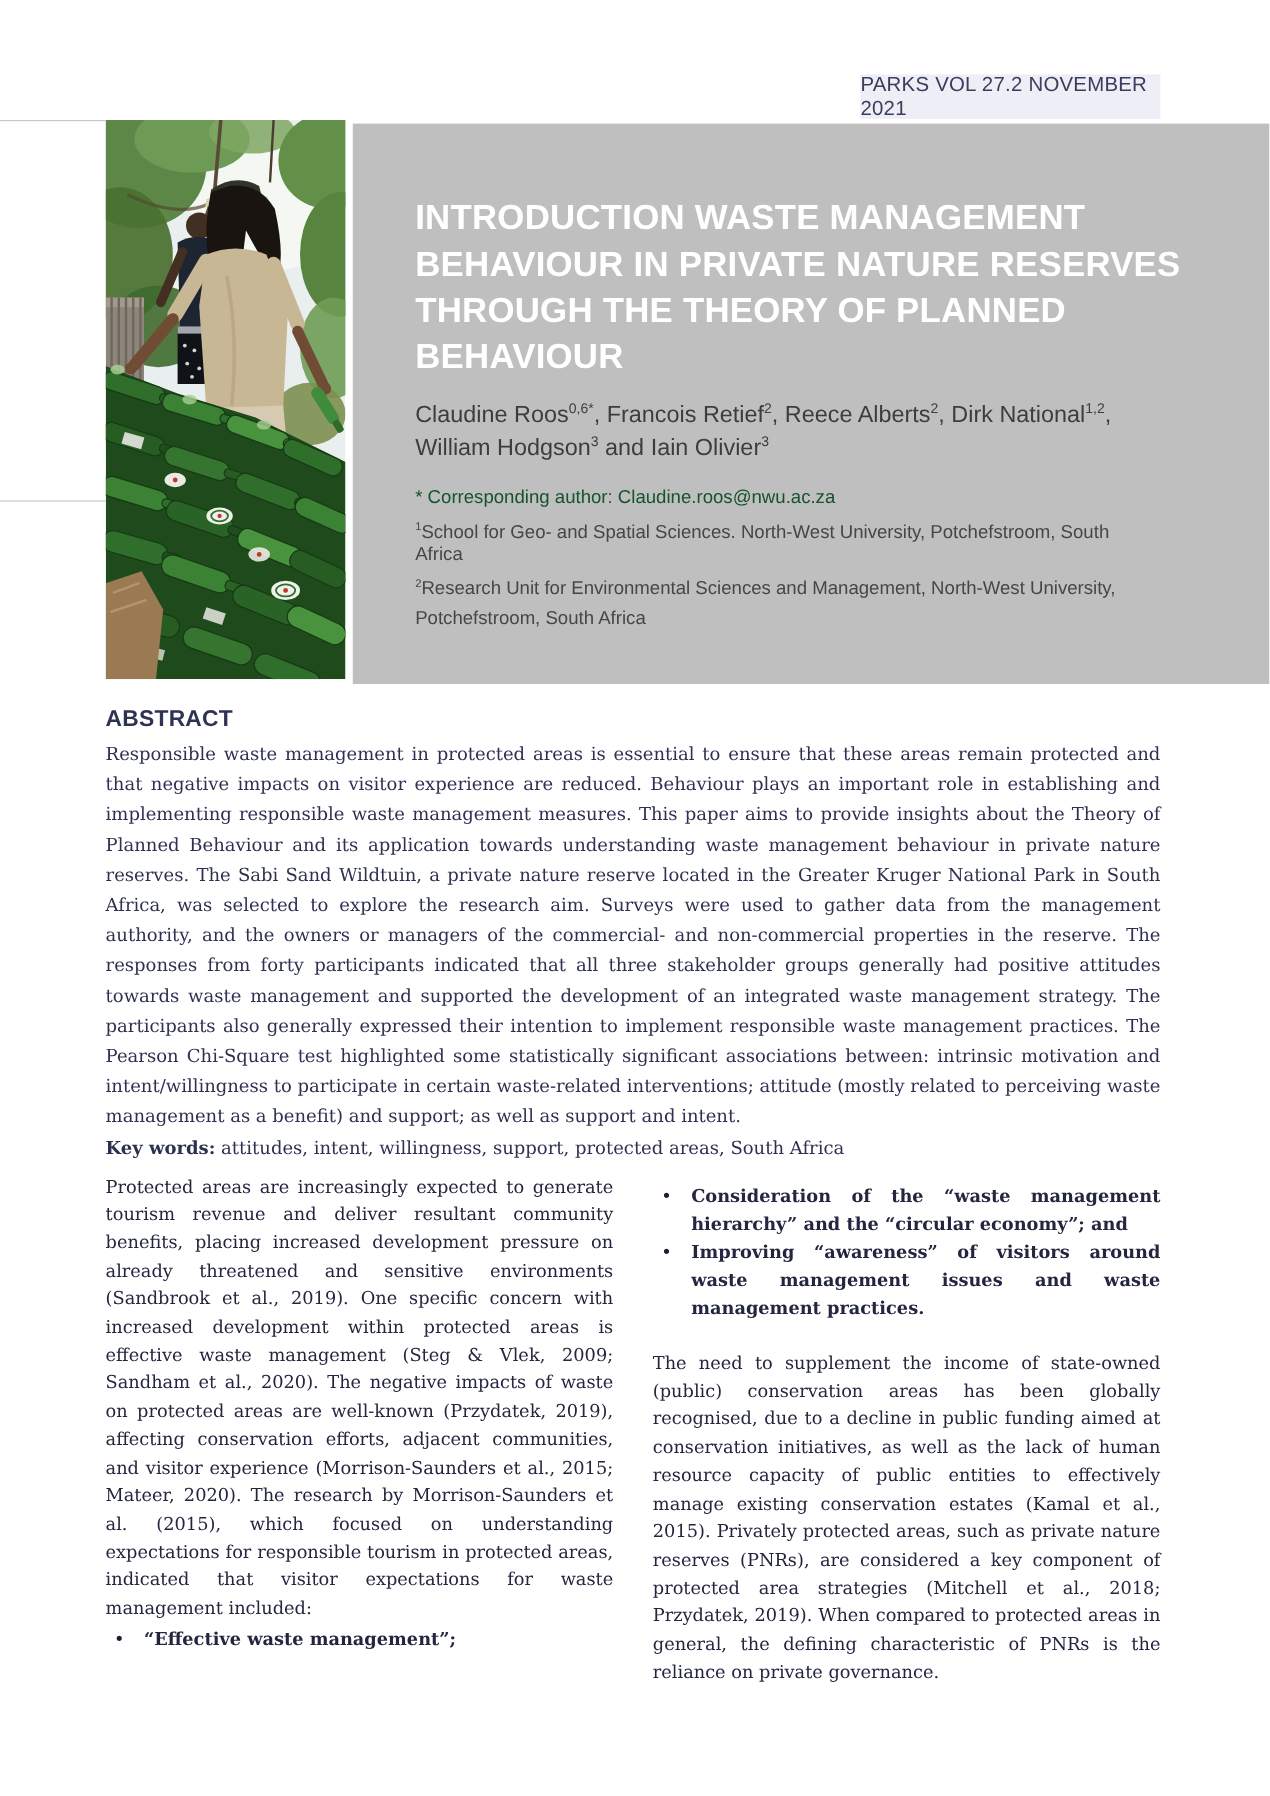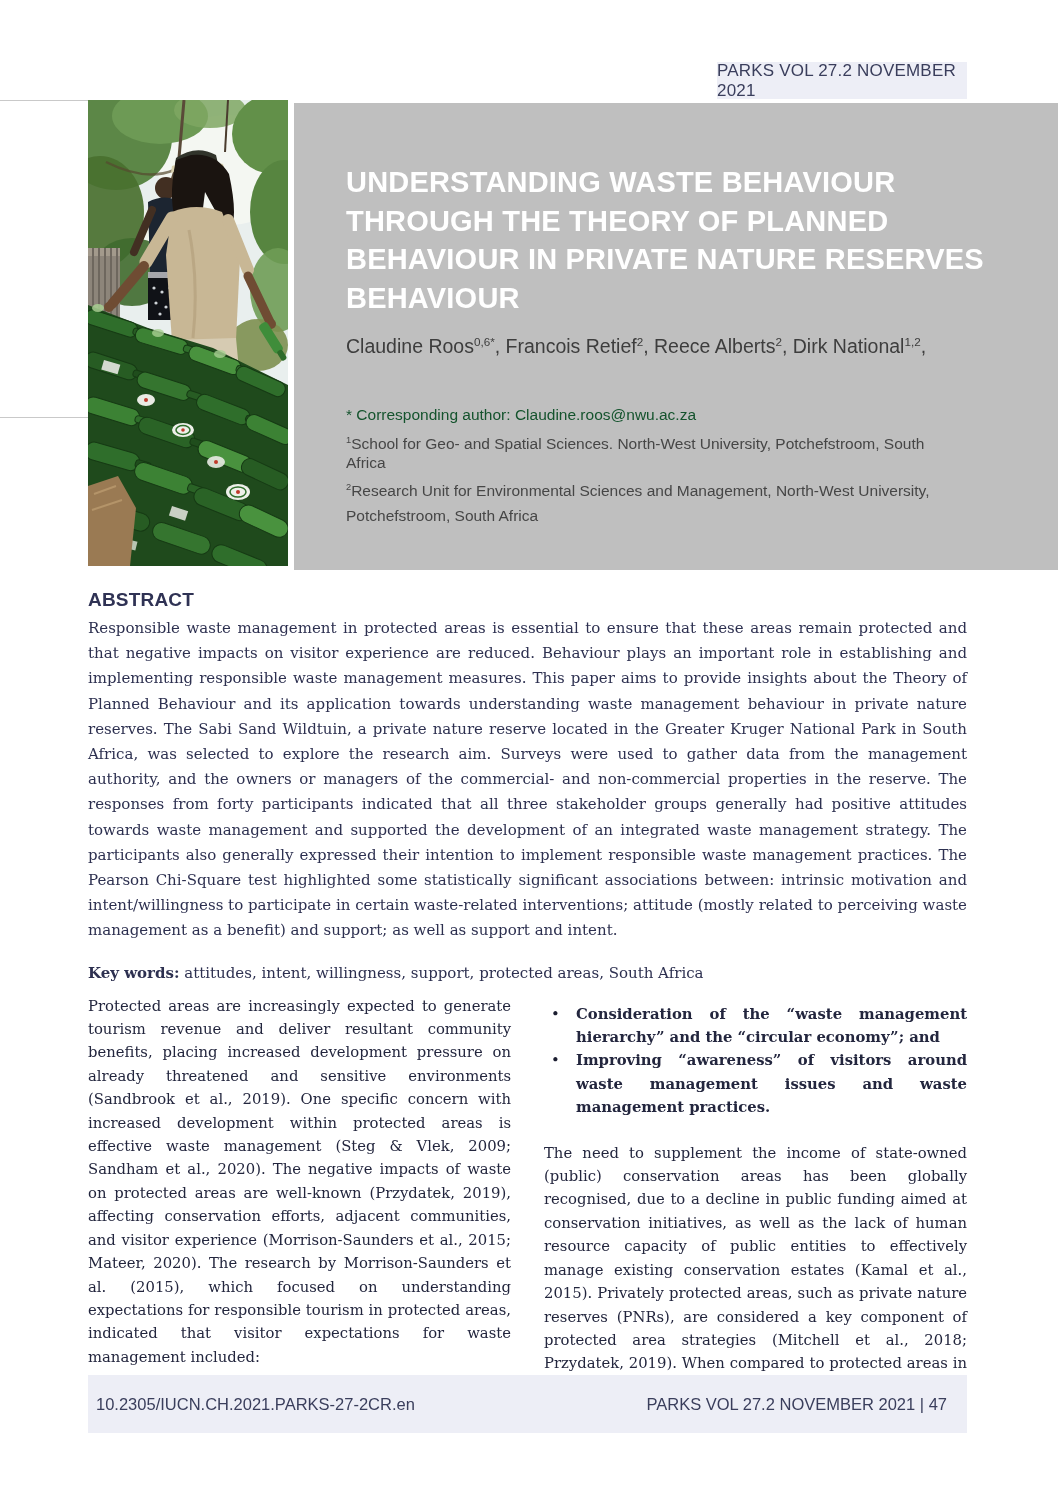--- a/index.html
+++ b/index.html
@@ -38,21 +38,21 @@
   
   .photo { position:absolute; left:88px; top:100px; width:200px; height:466px; overflow:hidden; }
   .photo svg { display:block; }
 
   
   .main { position:absolute; left:88px; top:588px; width:879px; }
   .sec-heading { color:#2f3254; font-size:19px; font-weight:700; line-height:23px;
     letter-spacing:0.2px; margin-bottom:5px; }
   .serif { font-family:"DejaVu Serif", serif; color:#2d3050; }
   .abstract-text { font-size:15px; line-height:25.2px; text-align:justify; }
-  .keywords { margin-top:20px; font-size:15px; }
+  .keywords { margin-top:4px; font-size:15px; }
   .keywords strong { font-weight:700; }
 
   .columns { margin-top:12px; display:flex; gap:33px; }
   .col { width:423px; }
   .body-par { font-size:14.8px; line-height:23.4px; text-align:justify; color:#23263e; }
   .bullets { list-style:none; margin-top:3px; }
   .bullets li { display:flex; }
   .bullets .dot { width:32px; padding-left:7px; flex:none; font-size:14.8px; line-height:23.4px; color:#1b1d30; }
   .bullets .btxt { flex:1;font-weight:bold; }
   .col-right .bullets { margin-top:8px; }
@@ -248,27 +248,28 @@
 
       <g>
         <path d="M0 386 L30 376 L48 408 L42 466 L0 466 Z" fill="#9a7a53"></path>
         <path d="M6 394 L28 386 M4 410 L34 400" stroke="#b49469" stroke-width="2" fill="none"></path>
       </g>
     </svg>
   </figure>
 
   <div class="title-panel">
     <h1 class="title-block">
-      <div>UNDERSTANDING WASTE BEHAVIOUR</div>
+      <div>INTRODUCTION WASTE MANAGEMENT</div>
+      <div>BEHAVIOUR IN PRIVATE NATURE RESERVES</div>
       <div>THROUGH THE THEORY OF PLANNED</div>
-      <div>BEHAVIOUR IN PRIVATE NATURE RESERVES</div>
       <div>BEHAVIOUR</div>
     </h1>
     <div class="authors">
       <div><span>Claudine Roos</span><sup>0,6*</sup><span>, Francois Retief</span><sup>2</sup><span>, Reece Alberts</span><sup>2</sup><span>, Dirk National</span><sup>1,2</sup><span>,</span></div>
+      <div><span>William Hodgson</span><sup>3</sup><span> and Iain Olivier</span><sup>3</sup></div>
     </div>
     <div class="corresponding">* Corresponding author: Claudine.roos@nwu.ac.za</div>
     <div class="affils">
       <p class="affil affil-1"><sup>1</sup><span>School for Geo- and Spatial Sciences. North-West University, Potchefstroom, South Africa</span></p>
       <p class="affil affil-2"><sup>2</sup><span>Research Unit for Environmental Sciences and Management, North-West University, Potchefstroom, South Africa</span></p>
     </div>
   </div>
 
   <main class="main">
     <h2 class="sec-heading">ABSTRACT</h2>
@@ -294,18 +295,14 @@
           <li>
               <span class="dot">•</span>
               <span class="btxt body-par">Improving “awareness” of visitors around waste management issues and waste management practices.</span>
             </li>
         </ul>
         <p class="serif body-par after-bullets">The need to supplement the income of state-owned (public) conservation areas has been globally recognised, due to a decline in public funding aimed at conservation initiatives, as well as the lack of human resource capacity of public entities to effectively manage existing conservation estates (Kamal et al., 2015). Privately protected areas, such as private nature reserves (PNRs), are considered a key component of protected area strategies (Mitchell et al., 2018; Przydatek, 2019). When compared to protected areas in general, the defining characteristic of PNRs is the reliance on private governance.</p>
       </div>
     </div>
   </main>
 
-  <footer class="footer-bar">
-    <span>10.2305/IUCN.CH.2021.PARKS-27-2CR.en</span>
-    <span>PARKS VOL 27.2 NOVEMBER 2021 | 47</span>
-  </footer>
 
 </div>
 
 </body></html>

